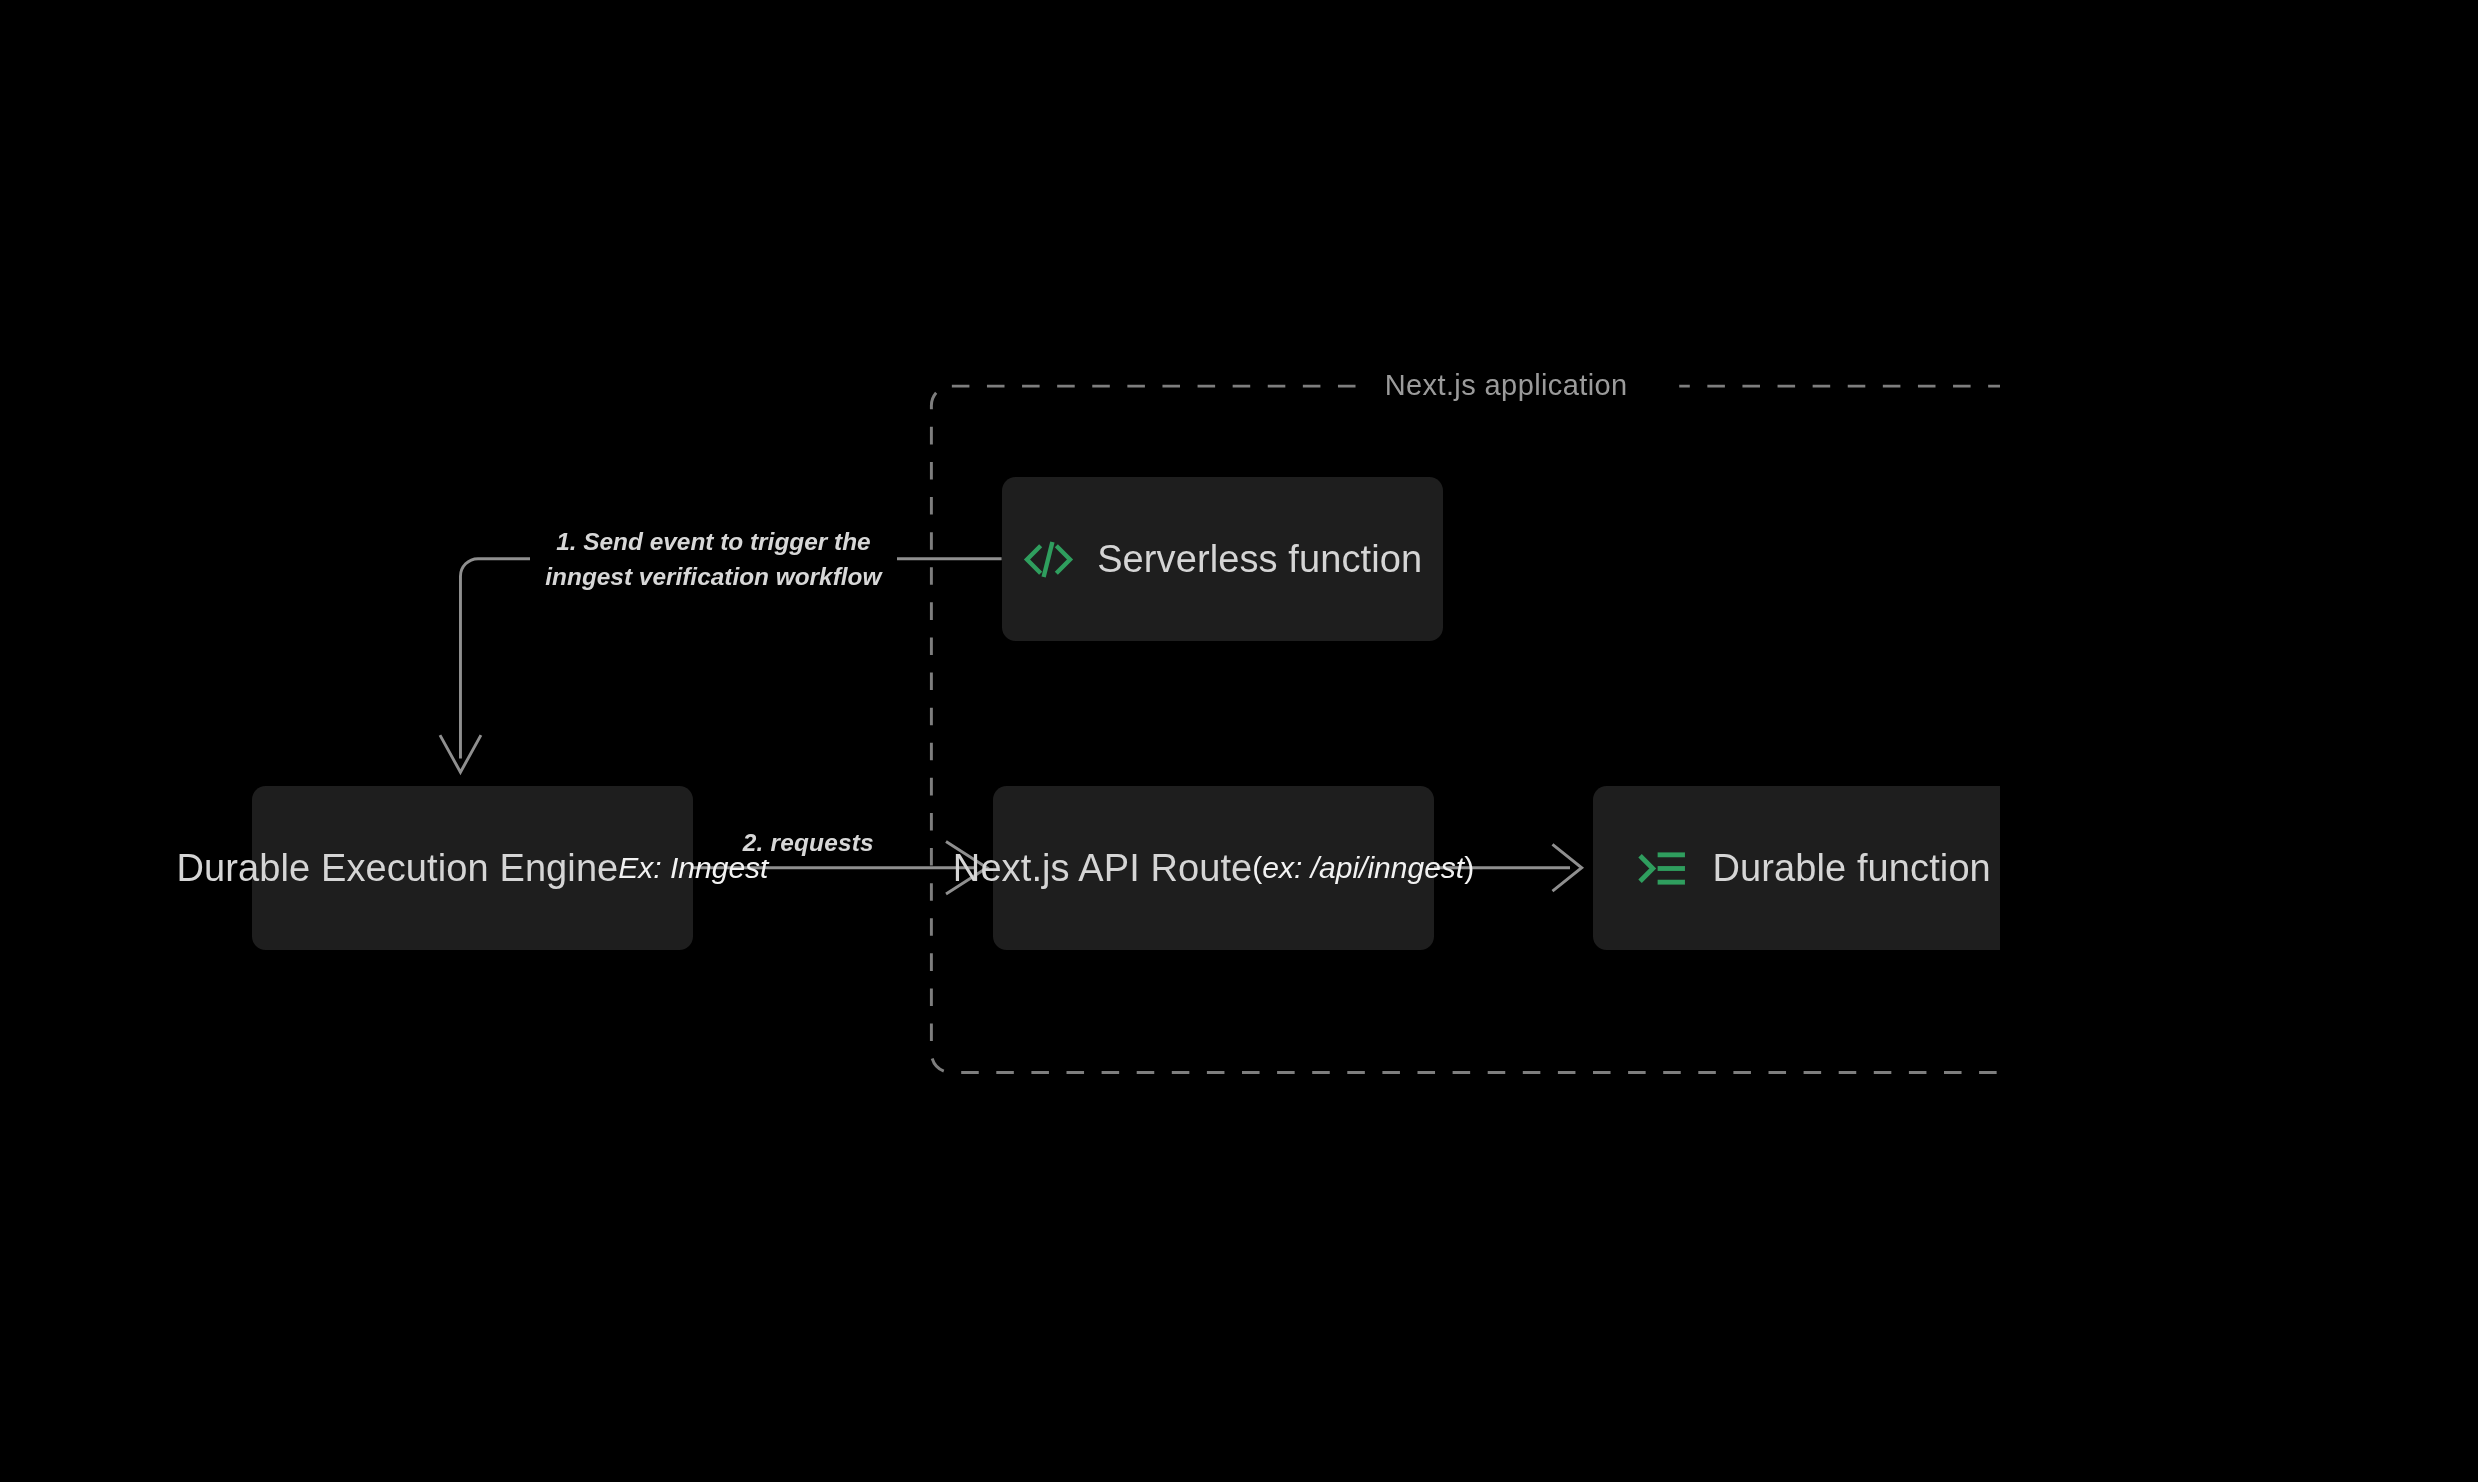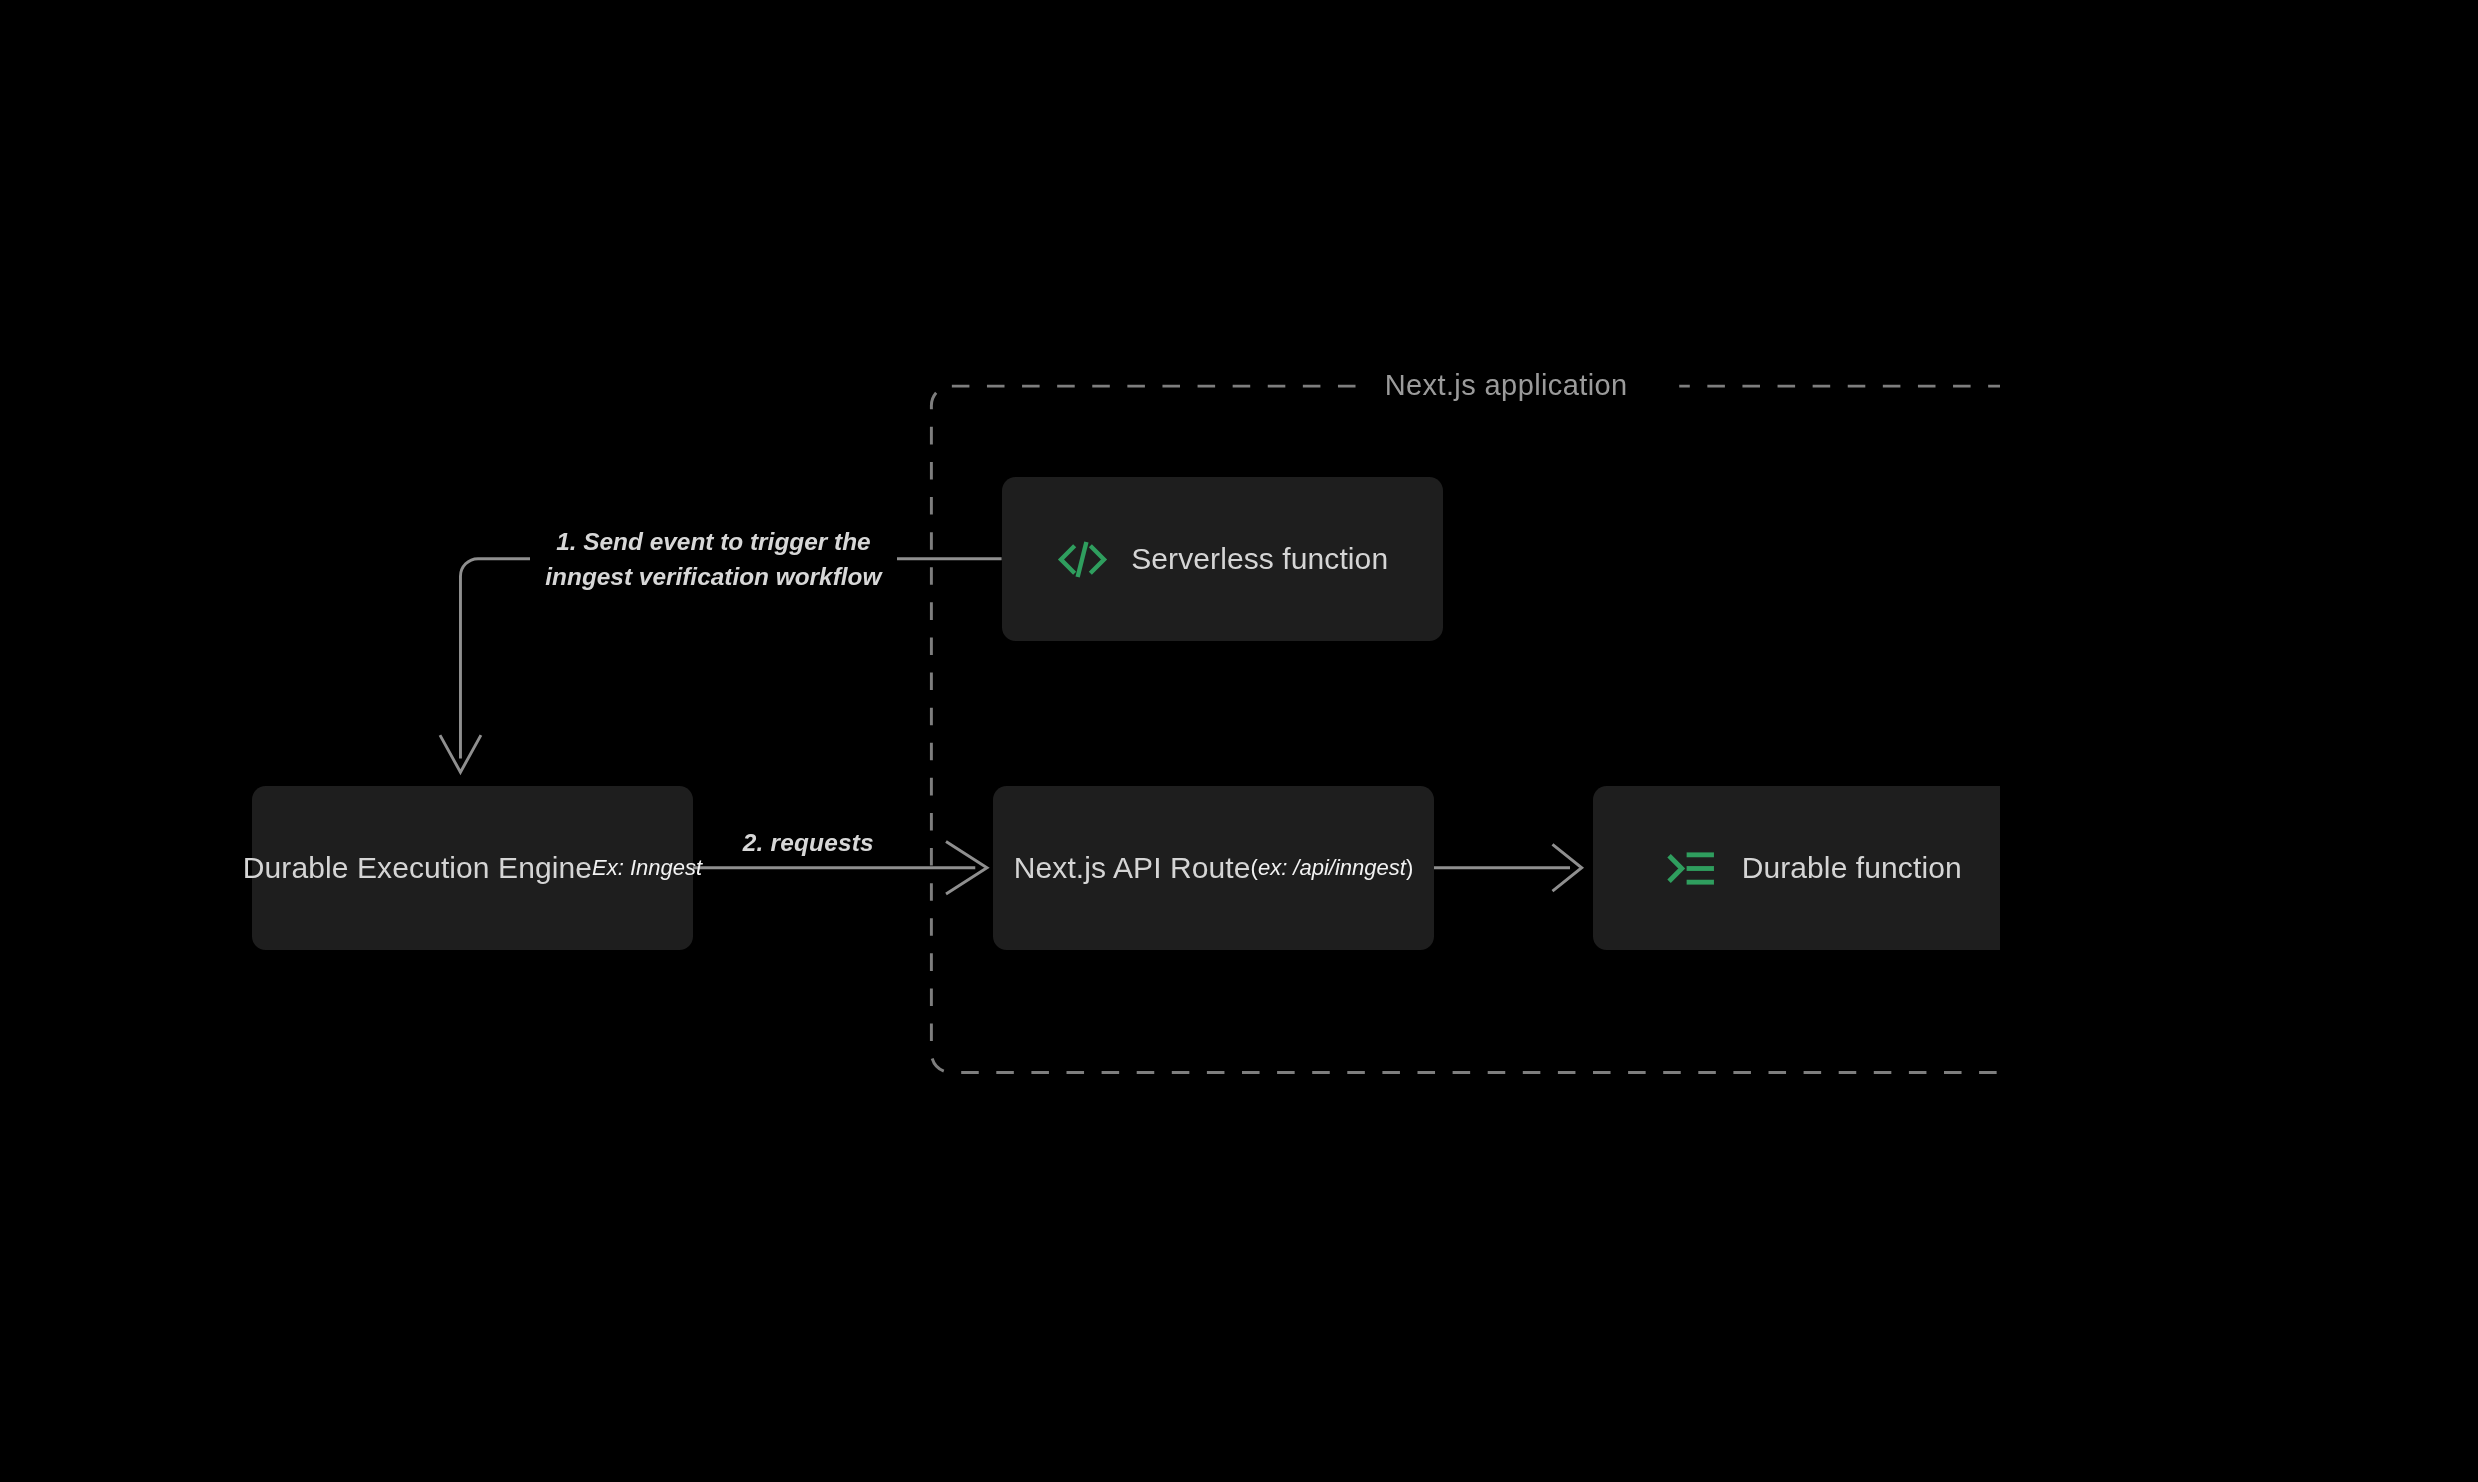--- a/index.html
+++ b/index.html
@@ -36,34 +36,34 @@
     box-sizing: border-box;
   }
   .node-inner {
     display: flex;
     align-items: center;
     justify-content: center;
     gap: 23.4px;
   }
   .node-label {
     color: #d5d5d5;
-    font-size: 30px;
+    font-size: 38px;
     letter-spacing: 0.1px;
     white-space: nowrap;
   }
   .node-stack {
     display: flex;
     flex-direction: row;
     align-items: center;
     justify-content: center;
     line-height: 1.28;
   }
   .node-sub {
     color: #f2f2f2;
-    font-size: 22px;
+    font-size: 30px;
     font-style: italic;
     white-space: nowrap;
   }
   .node-sub .paren {
     font-style: normal;
     display: inline-block;
   }
 
   
   #node-serverless   { left: 1002px; top: 477px;  width: 441px; height: 164px; }

